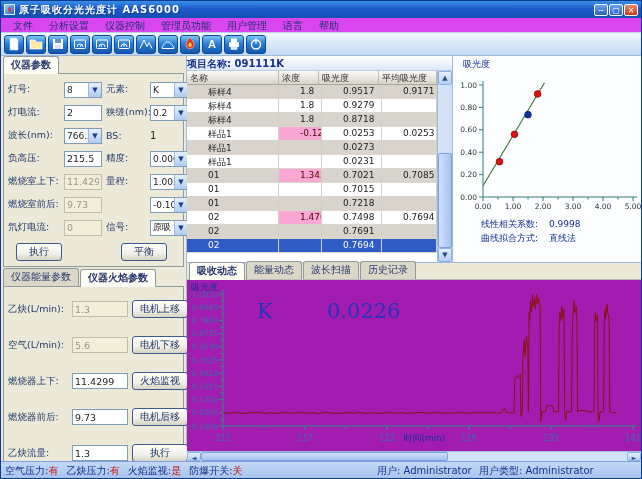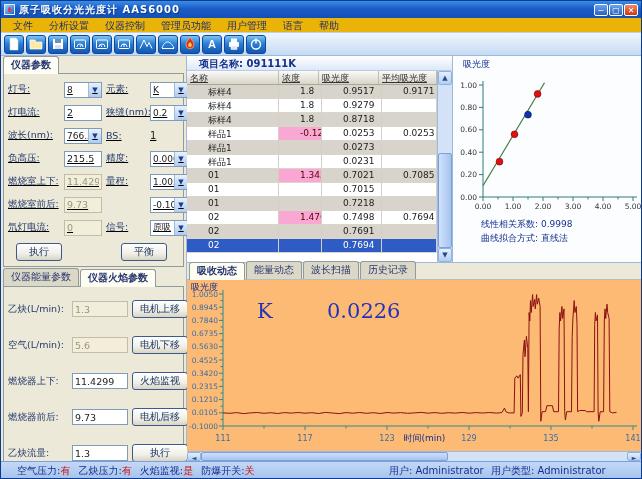--- a/index.html
+++ b/index.html
@@ -16,54 +16,54 @@
   .app-icon::after { content:""; position:absolute; left:3px; top:2px; width:3px; height:5px;
               background:#e33; border-radius:50% 50% 40% 40%; }
   .title-text { font-size:10px; font-weight:bold; text-shadow:1px 1px 1px #0a3b8c; letter-spacing:1px; }
   .winbtns { margin-left:auto; display:flex; gap:1px; }
   .winbtn { width:14px; height:12px; font-size:8px; line-height:11px; text-align:center; color:#fff;
             border:1px solid #fff; border-radius:2px;
             background:linear-gradient(180deg,#6aa4ec,#2a61c0); }
   .winbtn.close { background:linear-gradient(180deg,#ee8a66,#cc3511); }
 
   
-  .menubar { height:15px; background:#eab308; display:flex; align-items:center; padding-left:4px;
+  .menubar { height:15px; background:#d946ef; display:flex; align-items:center; padding-left:4px;
              border-bottom:1px solid #bcd0ea; flex:0 0 auto; }
   .menu-item { font-size:10px; color:#1e2d6e; padding:0 8px; height:100%; line-height:15px; cursor:default; }
 
   
   .toolbar { height:23px; background:linear-gradient(180deg,#f0f6fd,#c5daf3); display:flex;
              align-items:center; padding-left:3px; gap:2px; border-bottom:1px solid #9db9dc; flex:0 0 auto; }
   .tool-btn { width:20px; height:19px; border-radius:3px; border:1px solid #0d47a1;
               background:linear-gradient(180deg,#7cc4f2 0%,#2c7fd4 45%,#1356ad 100%);
               display:flex; align-items:center; justify-content:center; }
   .tool-btn svg { display:block; }
 
   
   .main { flex:1; display:flex; min-height:0;border-radius:21px; }
   .col-left { width:186px; flex:0 0 auto; display:flex; flex-direction:column; background:#ece9d8;
               border-right:1px solid #9db9dc; }
   .col-right { flex:1; display:flex; flex-direction:column; min-width:0; }
   .row-top { height:206px; display:flex; flex:0 0 auto; }
   .table-panel { width:266px; flex:0 0 auto; background:#fff; border-right:1px solid #9db9dc;
                  display:flex; flex-direction:column; }
   .curve-panel { flex:1; background:#fbfdff; position:relative; overflow:hidden; }
-  .chart-panel { flex:1; background:#fdba74; border-top:1px solid #9db9dc; display:flex;
+  .chart-panel { flex:1; background:#a21caf; border-top:1px solid #9db9dc; display:flex;
                  flex-direction:column; min-height:0; }
 
   
   .tabstrip { height:17px; display:flex; align-items:flex-end; padding-left:2px; background:#ece9d8; flex:0 0 auto; }
   .tab { font-size:10px; color:#26366e; padding:1px 7px 2px; border:1px solid #919b9c; border-bottom:none;
          border-radius:3px 3px 0 0; background:#dcd8c8; margin-right:1px; white-space:nowrap; }
   .tab.active { background:#fdfdf4; font-weight:bold; position:relative; top:1px; }
 
   
   .inst-panel { height:213px; flex:0 0 auto; display:flex; flex-direction:column; }
   .panel-body { flex:1; border:1px solid #919b9c; margin:0 2px 2px; background:#ece9d8; padding:4px 2px 2px 4px; }
-  .form-grid { display:grid; grid-template-columns:56px 42px 44px 38px; grid-auto-rows:23px; align-items:center;text-decoration:underline; }
+  .form-grid { display:grid; grid-template-columns:56px 42px 44px 38px; grid-auto-rows:23px; align-items:center; }
   .f-label { font-size:9.5px; color:#253b6e; white-space:nowrap; overflow:hidden; }
   .inp { width:38px; height:16px; border:1px solid #7f9db9; background:#fff; font-size:9.5px;
          font-family:inherit; color:#222; padding:0 2px; }
   .inp.dis { background:#f2eeda; color:#9a9684; border-color:#c2bda8; }
   .select { width:38px; height:16px; border:1px solid #7f9db9; background:#fff; display:flex; align-items:center; }
   .select .val { flex:1; font-size:9px; color:#222; padding-left:2px; overflow:hidden; white-space:nowrap; }
   .select .arrow { width:13px; height:14px; flex:0 0 auto; font-size:7px; line-height:14px; text-align:center;
          color:#1a3c8c; background:linear-gradient(180deg,#e8f1fc,#aecbf0); border-left:1px solid #9db9dc; }
   .static-val { font-size:10px; color:#222; }
   .btn-row { display:flex; justify-content:space-between; padding:4px 14px 0 8px; }
@@ -78,59 +78,59 @@
   .meters { display:flex; align-items:center; gap:4px; margin-top:2px; }
   .meter-label { font-size:9.5px; color:#26366e; font-weight:bold; }
   .progress { width:50px; height:13px; border:1px solid #7a7a6e; background:#fff; position:relative; }
   .progress .fill { position:absolute; left:0; top:0; bottom:0; background:linear-gradient(180deg,#55dd55,#1fae1f); }
   .progress .ptext { position:absolute; inset:0; text-align:center; font-size:8.5px; line-height:12px; color:#143a14; }
   .bg-box { width:52px; height:13px; border:1px solid #7a7a6e; background:#fff; text-align:center;
             font-size:8.5px; line-height:12px; color:#333; margin-left:8px; }
 
   
   .proj-strip { height:15px; background:linear-gradient(180deg,#ffffff,#dde8f8); border-bottom:1px solid #b8cce8;
-                font-size:10px; font-weight:bold; color:#16318e; padding:1px 12px; flex:0 0 auto; white-space:nowrap; }
+                font-size:10px; font-weight:bold; color:#16318e; padding:1px 0; flex:0 0 auto; white-space:nowrap; }
   .table-wrap { flex:1; display:flex; min-height:0; }
   .grid-table { flex:1; overflow:hidden; font-size:9px; color:#222; }
   .thead { display:flex; height:14px; background:linear-gradient(180deg,#fbfaf7,#d8d4c8);
            border-bottom:1px solid #aca899; }
-  .th { padding:1px 3px; border-right:1px solid #c0bcb0; color:#333; white-space:nowrap; overflow:hidden;text-decoration:underline; }
+  .th { padding:1px 3px; border-right:1px solid #c0bcb0; color:#333; white-space:nowrap; overflow:hidden; }
   .tr { display:flex; height:14px; border-bottom:1px solid #d9d6cc; background:#fff; }
   .tr.alt { background:#d8d4cb; }
   .tr.selected { background:#2f5bc4; color:#fff; }
   .td { padding:1px 21px; border-right:1px solid #d2cfc6; white-space:nowrap; overflow:hidden; }
   .td.alarm { background:#f9a8d4; color:#5a0000; }
   .c0 { width:92px; } .c1 { width:40px; } .c2 { width:60px; } .c3 { width:58px; flex:1; }
   .vscroll { width:15px; flex:0 0 auto; background:#d3e2f7; border-left:1px solid #9db9dc;
              display:flex; flex-direction:column; }
   .scroll-arrow { height:14px; background:linear-gradient(180deg,#e6f0fc,#b4cef0); border:1px solid #8cb0e8;
                   font-size:7px; color:#274a86; text-align:center; line-height:13px; border-radius:2px; }
   .vscroll .track { flex:1; position:relative; }
   .vscroll .thumb { position:absolute; left:0; right:0; top:42%; bottom:0;
                     background:linear-gradient(90deg,#cfe0fa,#a7c4ee); border:1px solid #7ba0dc; border-radius:2px; }
 
   
   .curve-ylabel { font-size:9px; color:#16318e; padding:2px 0 0 10px; }
   .stats-line { font-size:9px; color:#16318e; padding-left:28px; margin-top:1px; white-space:nowrap; }
-  .stats-line .stat-val { margin-left:0; color:#16318e; }
+  .stats-line .stat-val { margin-left:8px; color:#16318e; }
 
   
   .chart-tabstrip { background:#ece9d8; border-bottom:1px solid #bbb; }
   .chart-area { flex:1; position:relative; min-height:0; }
   .hscroll { height:10px; flex:0 0 auto; background:#d3e2f7; border-top:1px solid #9db9dc; display:flex; }
   .hscroll .h-arrow { width:14px; height:100%; background:linear-gradient(180deg,#e6f0fc,#b4cef0);
                       border:1px solid #8cb0e8; font-size:6px; color:#274a86; text-align:center; line-height:9px; border-radius:2px; }
   .hscroll .track { flex:1; position:relative; }
   .hscroll .thumb { position:absolute; top:0; bottom:0; left:0; width:58%;
                     background:linear-gradient(180deg,#cfe0fa,#a7c4ee); border:1px solid #7ba0dc; border-radius:2px; }
 
   
   .statusbar { height:17px; flex:0 0 auto; background:linear-gradient(180deg,#c3d8f6,#a8c4ee);
                border-top:1px solid #7ba0dc; position:relative; font-size:10px; color:#16318e; }
-  .statusbar .seg { position:absolute; top:2px; white-space:nowrap;margin-left:12px; }
+  .statusbar .seg { position:absolute; top:2px; white-space:nowrap; }
   .status-val { color:#cc1111; }
   .status-val.plain { color:#16318e; }
 </style>
 </head>
 <body>
 
 <div class="window">
 
   <div class="titlebar">
     <div class="app-icon"></div>

